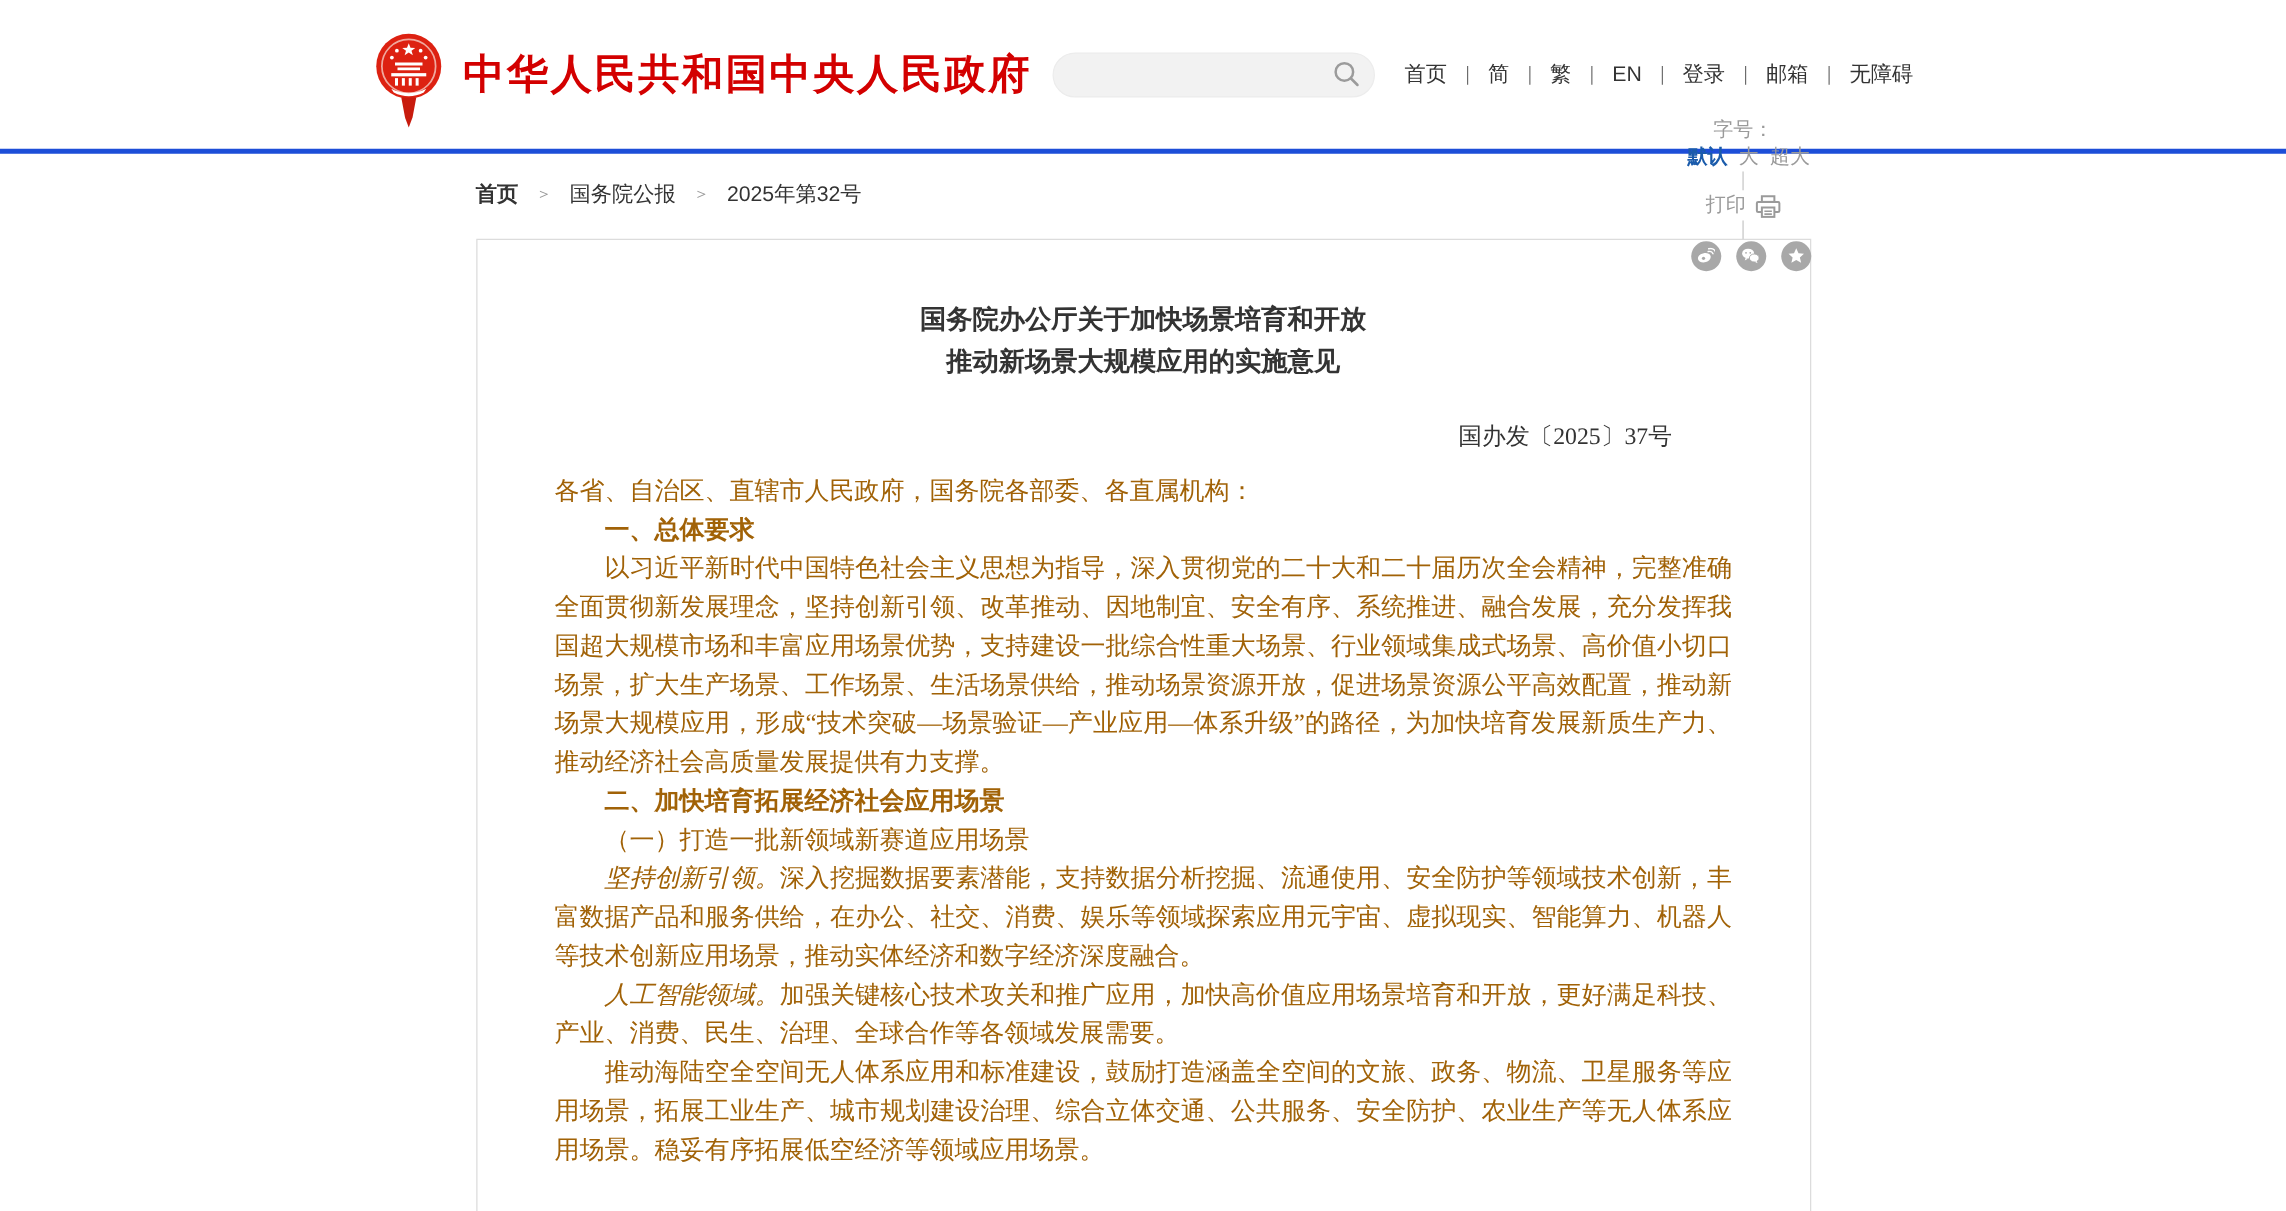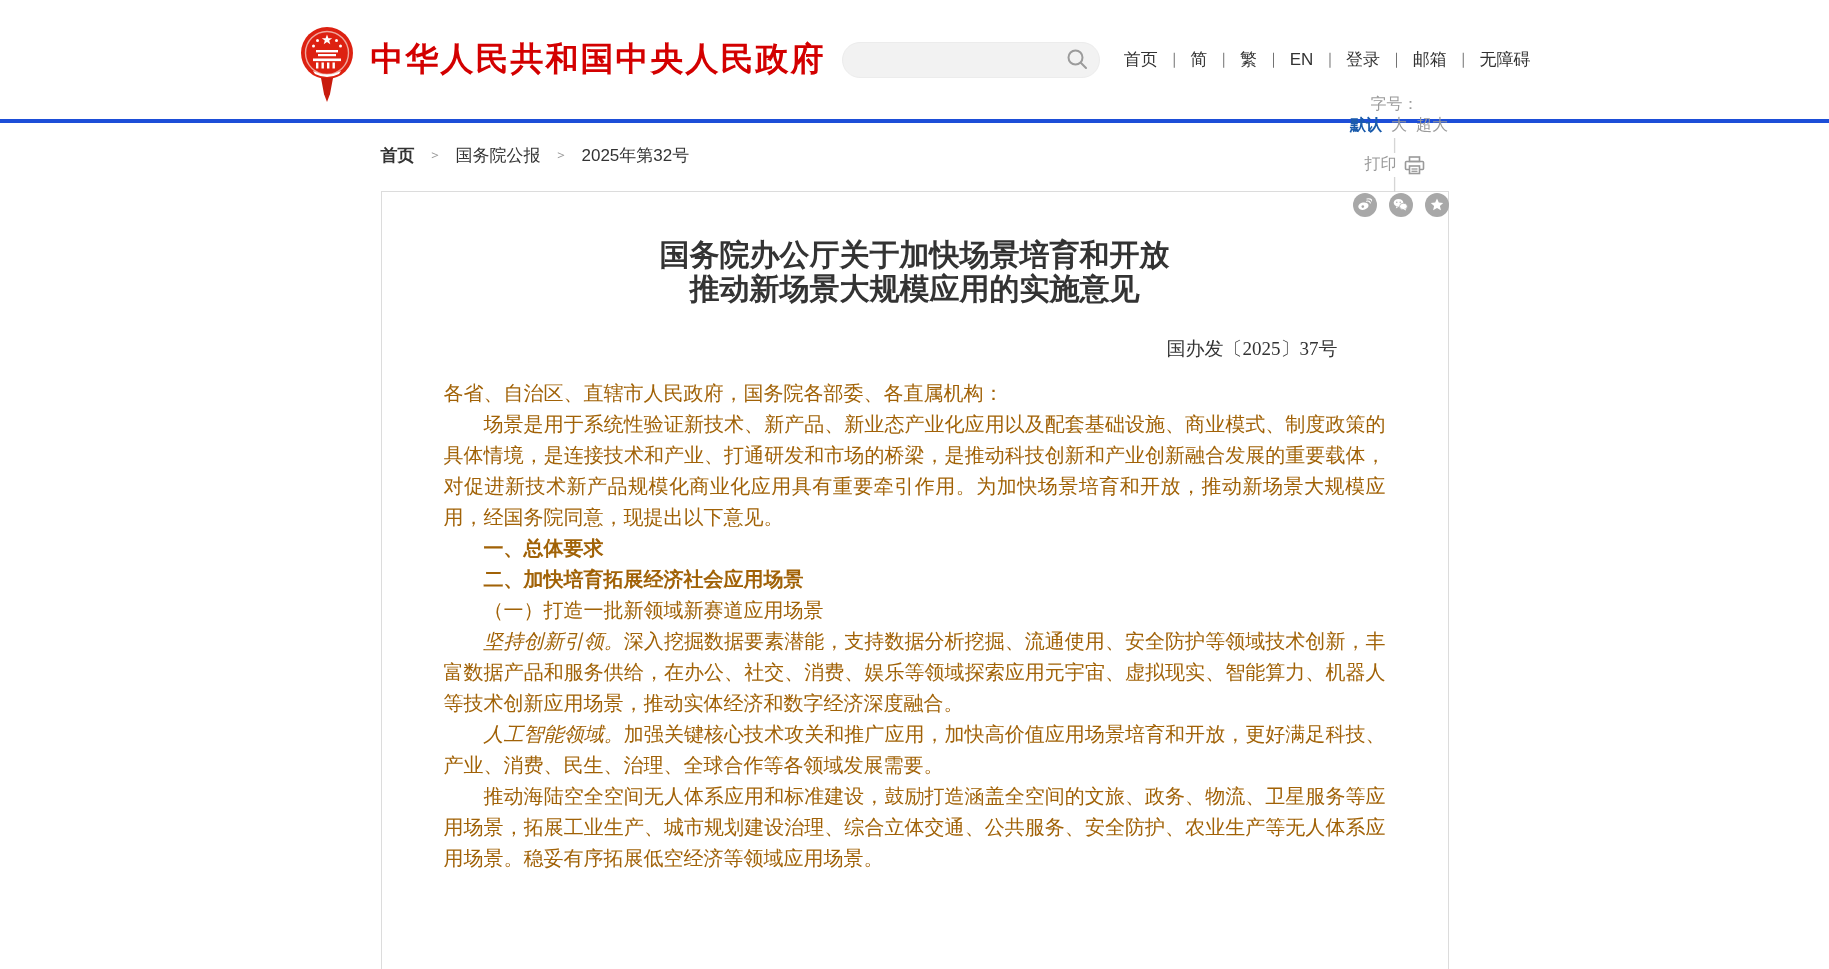--- a/index.html
+++ b/index.html
@@ -33,21 +33,21 @@
   .fs-label{color:#9a9a9a;}
   .fs-option{margin-left:9px;cursor:pointer;color:#9a9a9a;}
   .fs-option.active{color:#1a5bab;font-weight:bold;}
   .tb-sep{color:#d5d5d5;margin:0 20px;font-size:16px;}
   .print{display:flex;align-items:flex-end;cursor:pointer;color:#9a9a9a;}
   .print svg{margin-left:7px;}
   .share{display:flex;align-items:center;}
   .circle{width:24px;height:24px;border-radius:50%;background:#a8a8a8;display:flex;align-items:center;justify-content:center;margin-left:12px;cursor:pointer;}
   
   .card{width:1068px;margin:21px auto 0;background:#fff;border:1px solid #dcdcdc;box-sizing:border-box;padding:46px 62px 60px;height:1100px;}
-  .doc-title{text-align:center;font-family:"Liberation Serif","DejaVu Serif",serif;font-weight:bold;font-size:30px;color:#333;line-height:34px;margin:0;}
+  .doc-title{text-align:center;font-family:"Liberation Serif","DejaVu Serif",serif;font-weight:bold;font-size:21px;color:#333;line-height:34px;margin:0;}
   .doc-number{text-align:right;font-family:"Liberation Serif","DejaVu Serif",serif;font-size:19px;color:#333;margin:30px 48px 16px 0;}
   .doc-body p{font-family:"Liberation Serif","DejaVu Serif",serif;font-size:20px;color:#a16207;line-height:31px;margin:0;text-align:justify;}
   .doc-body p.salutation{text-indent:0;}
   .doc-body p.body{text-indent:2em;}
   .doc-body p.heading{text-indent:2em;font-weight:bold;}
   .doc-body p.subheading{text-indent:2em;}
   .doc-body .lead{font-style:italic;}
 </style>
 </head>
 <body>
@@ -155,21 +155,21 @@
 </div>
 
 <div class="card">
   <h1 class="doc-title">
     <div>国务院办公厅关于加快场景培育和开放</div>
     <div>推动新场景大规模应用的实施意见</div>
   </h1>
   <div class="doc-number">国办发〔2025〕37号</div>
   <div class="doc-body" id="doc-body">
       <p class="salutation">各省、自治区、直辖市人民政府，国务院各部委、各直属机构：</p>
-      <p class="body">场景是用于系统性验证新技术、新产品、新业态产业化应用以及配套基础设施、商业模式、制度政策的具体情境，是连接技术和产业、打通研发和市场的桥梁，是推动科技创新和产业创新融合发展的重要载体，对促进新技术新产品规模化商业化应用具有重要牵引作用。为加快场景培育和开放，推动新场景大规模应用，经国务院同意，现提出以下意见。</p>
       <p class="heading">一、总体要求</p>
+      <p class="body">以习近平新时代中国特色社会主义思想为指导，深入贯彻党的二十大和二十届历次全会精神，完整准确全面贯彻新发展理念，坚持创新引领、改革推动、因地制宜、安全有序、系统推进、融合发展，充分发挥我国超大规模市场和丰富应用场景优势，支持建设一批综合性重大场景、行业领域集成式场景、高价值小切口场景，扩大生产场景、工作场景、生活场景供给，推动场景资源开放，促进场景资源公平高效配置，推动新场景大规模应用，形成“技术突破—场景验证—产业应用—体系升级”的路径，为加快培育发展新质生产力、推动经济社会高质量发展提供有力支撑。</p>
       <p class="heading">二、加快培育拓展经济社会应用场景</p>
       <p class="subheading">（一）打造一批新领域新赛道应用场景</p>
       <p class="body"><span class="lead">坚持创新引领。</span>深入挖掘数据要素潜能，支持数据分析挖掘、流通使用、安全防护等领域技术创新，丰富数据产品和服务供给，在办公、社交、消费、娱乐等领域探索应用元宇宙、虚拟现实、智能算力、机器人等技术创新应用场景，推动实体经济和数字经济深度融合。</p>
       <p class="body"><span class="lead">人工智能领域。</span>加强关键核心技术攻关和推广应用，加快高价值应用场景培育和开放，更好满足科技、产业、消费、民生、治理、全球合作等各领域发展需要。</p>
       <p class="body">推动海陆空全空间无人体系应用和标准建设，鼓励打造涵盖全空间的文旅、政务、物流、卫星服务等应用场景，拓展工业生产、城市规划建设治理、综合立体交通、公共服务、安全防护、农业生产等无人体系应用场景。稳妥有序拓展低空经济等领域应用场景。</p>
     </div>
 </div>
 
 </body></html>

